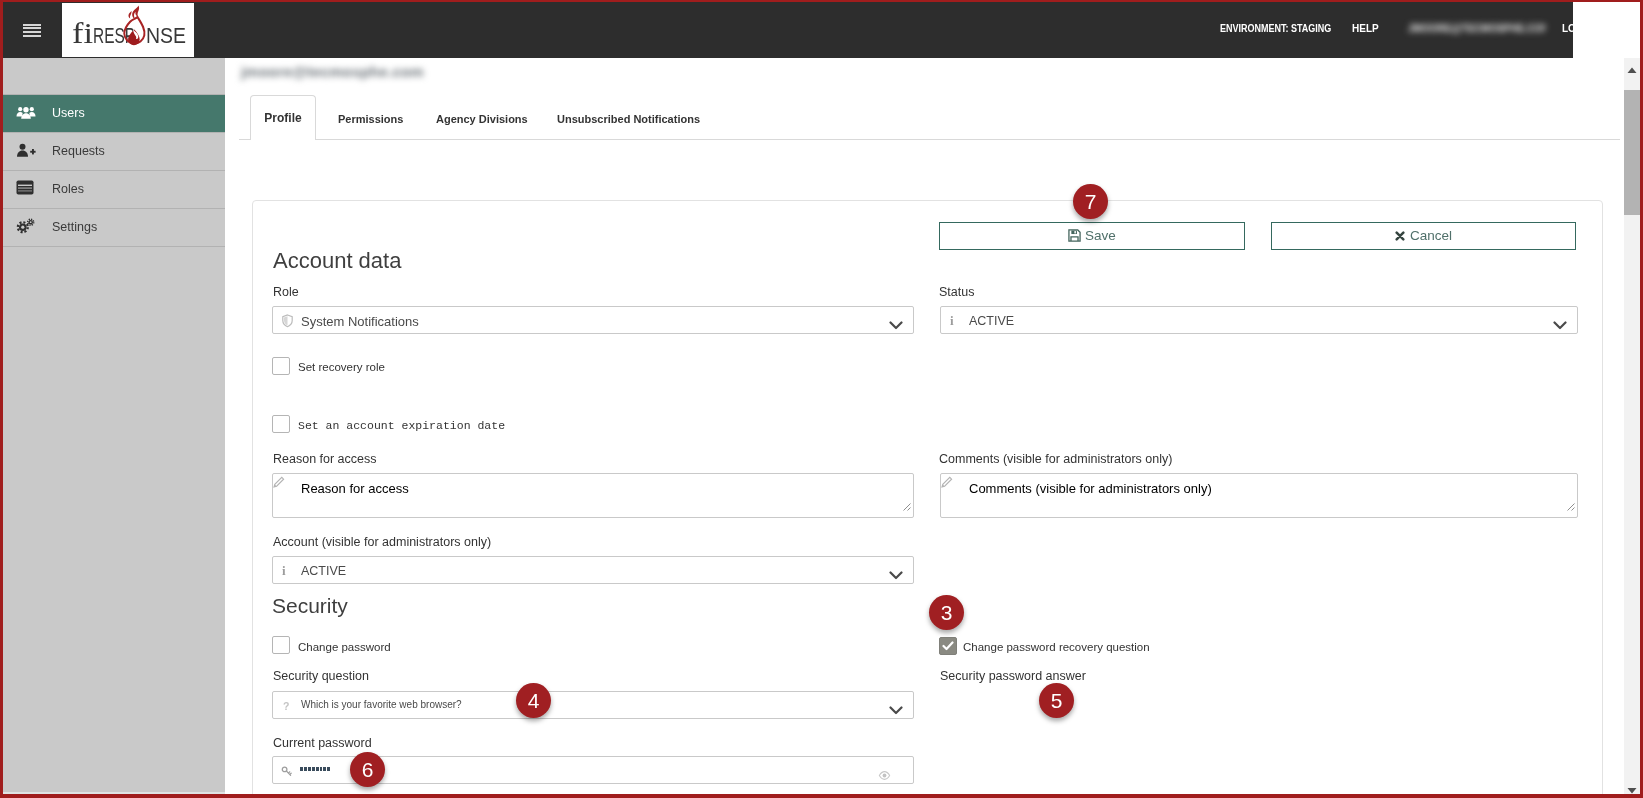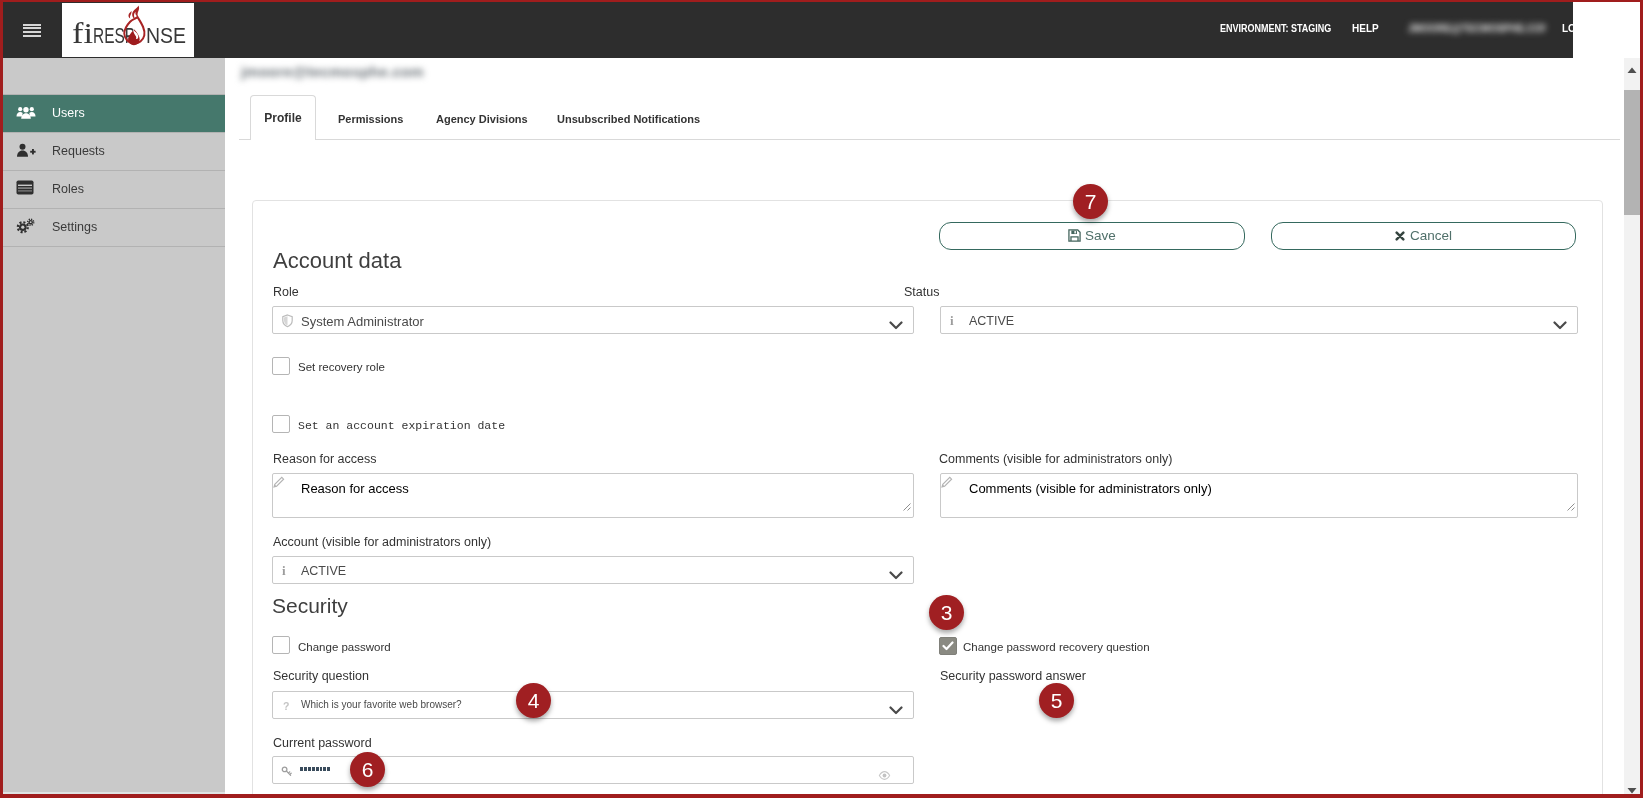--- a/index.html
+++ b/index.html
@@ -28,21 +28,21 @@
 .blur-light { color:#e8e8e8; filter:blur(3px); font-weight:bold; }
 
 
 .tabline { left:239px; top:139px; width:1381px; height:1px; background:#d9d9d9; }
 #tab-active { left:250px; top:95px; width:66px; height:45px; background:#fff; border:1px solid #d9d9d9; border-bottom:none; border-radius:4px 4px 0 0; z-index:5; text-align:center; line-height:44px; font-weight:bold; font-size:12px; color:#333; }
 .tab { top:113px; font-weight:bold; font-size:11px; color:#333; }
 
 
 #card { left:252px; top:200px; width:1351px; height:640px; border:1px solid #e2e2e2; border-radius:4px; background:#fff; }
 
-.btn { position:absolute; height:28px; border:1px solid #35695e; border-radius:12px; background:#fff; text-align:center; line-height:26px; font-size:13.5px; color:#50706a; }
+.btn { position:absolute; height:28px; border:1px solid #35695e; border-radius:0; background:#fff; text-align:center; line-height:26px; font-size:13.5px; color:#50706a; }
 h1.sect { position:absolute; font-size:22px; font-weight:400; color:#3f3f3f; }
 .flabel { position:absolute; font-size:12.5px; color:#333; }
 .field { position:absolute; height:28px; border:1px solid #c9c9c9; border-radius:2px; background:#fff; }
 .field .ficon { position:absolute; left:9px; top:7px; width:13px; height:14px; color:#b5b5b5; font-size:13px; }
 .field .ftext { position:absolute; left:28px; top:7px; font-size:13px; color:#4a4a4a; }
 .field .chev { position:absolute; right:10px; top:9px; }
 .tarea { position:absolute; height:45px; border:1px solid #c9c9c9; border-radius:2px; background:#fff; }
 .cb { position:absolute; width:18px; height:18px; border:1px solid #b5b5b5; border-radius:2px; background:#fff; }
 .cb-lab { position:absolute; font-size:11.5px; color:#333; }
 .badge { position:absolute; width:35px; height:35px; border-radius:50%; background:#a01f22; color:#fff; font-size:21px; text-align:center; line-height:35px; box-shadow:0 3px 5px rgba(0,0,0,.35); z-index:20; }
@@ -161,26 +161,26 @@
       </svg>Cancel</div>
 
   <h1 class="sect" style="left:273px; top:248px;">Account data</h1>
 
   <div class="flabel" style="left:273px; top:285px;">Role</div>
   <div class="field" style="left:272px; top:306px; width:642px;">
     <span class="ficon"><svg width="11" height="14" viewBox="0 0 11 14">
           <path d="M5.5 1 L10.2 2.7 V6.6 c0 2.9-1.9 5-4.7 6.1 C2.7 11.6.8 9.5.8 6.6 V2.7 Z" fill="none" stroke="#bcbcbc" stroke-width="1.2"></path>
           <path d="M5.5 2.2 V11.5 C3.3 10.5 2 8.8 2 6.6 V3.5 Z" fill="#d6d6d6"></path>
         </svg></span>
-    <span class="ftext">System Administrator</span>
-    <span class="chev"><svg width="14" height="9" viewBox="0 0 14 9">
-          <path d="M1.5 1.5 L7 7 L12.5 1.5" stroke="#4a4a4a" stroke-width="2.2" fill="none" stroke-linecap="round" stroke-linejoin="round"></path>
-        </svg></span>
-  </div>
-  <div class="flabel" style="left:904px; top:285px;">Status</div>
+    <span class="ftext">System Notifications</span>
+    <span class="chev"><svg width="14" height="9" viewBox="0 0 14 9">
+          <path d="M1.5 1.5 L7 7 L12.5 1.5" stroke="#4a4a4a" stroke-width="2.2" fill="none" stroke-linecap="round" stroke-linejoin="round"></path>
+        </svg></span>
+  </div>
+  <div class="flabel" style="left:939px; top:285px;">Status</div>
   <div class="field" style="left:940px; top:306px; width:638px;">
     <span class="ficon" style="font-family:'Liberation Serif',serif; font-weight:bold; color:#9c9c9c; font-size:13px; top:6px; left:9px;">i</span>
     <span class="ftext" style="font-size:12.5px;">ACTIVE</span>
     <span class="chev"><svg width="14" height="9" viewBox="0 0 14 9">
           <path d="M1.5 1.5 L7 7 L12.5 1.5" stroke="#4a4a4a" stroke-width="2.2" fill="none" stroke-linecap="round" stroke-linejoin="round"></path>
         </svg></span>
   </div>
 
   <div class="cb" style="left:272px; top:357px;"></div>
   <div class="cb-lab" style="left:298px; top:361px;">Set recovery role</div>

